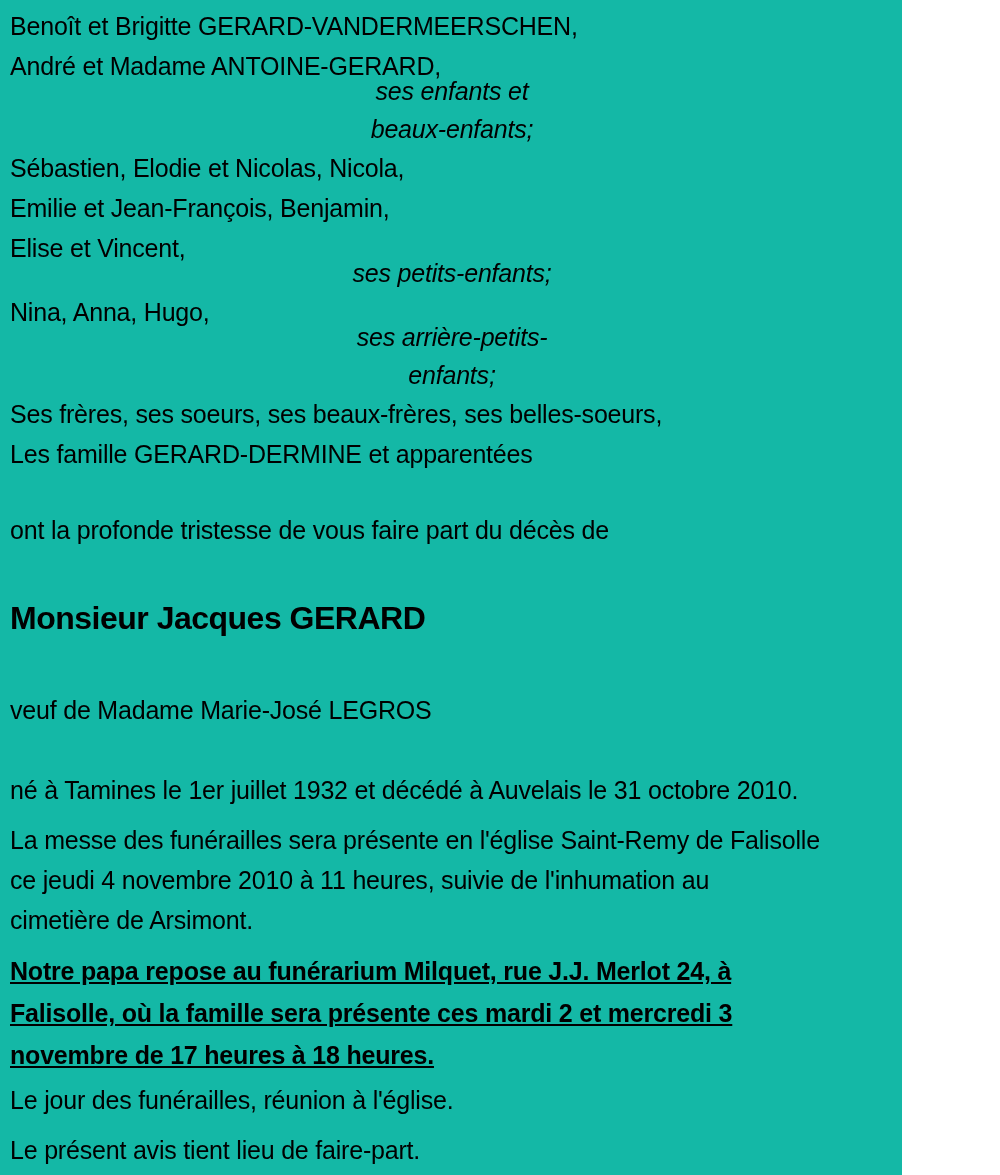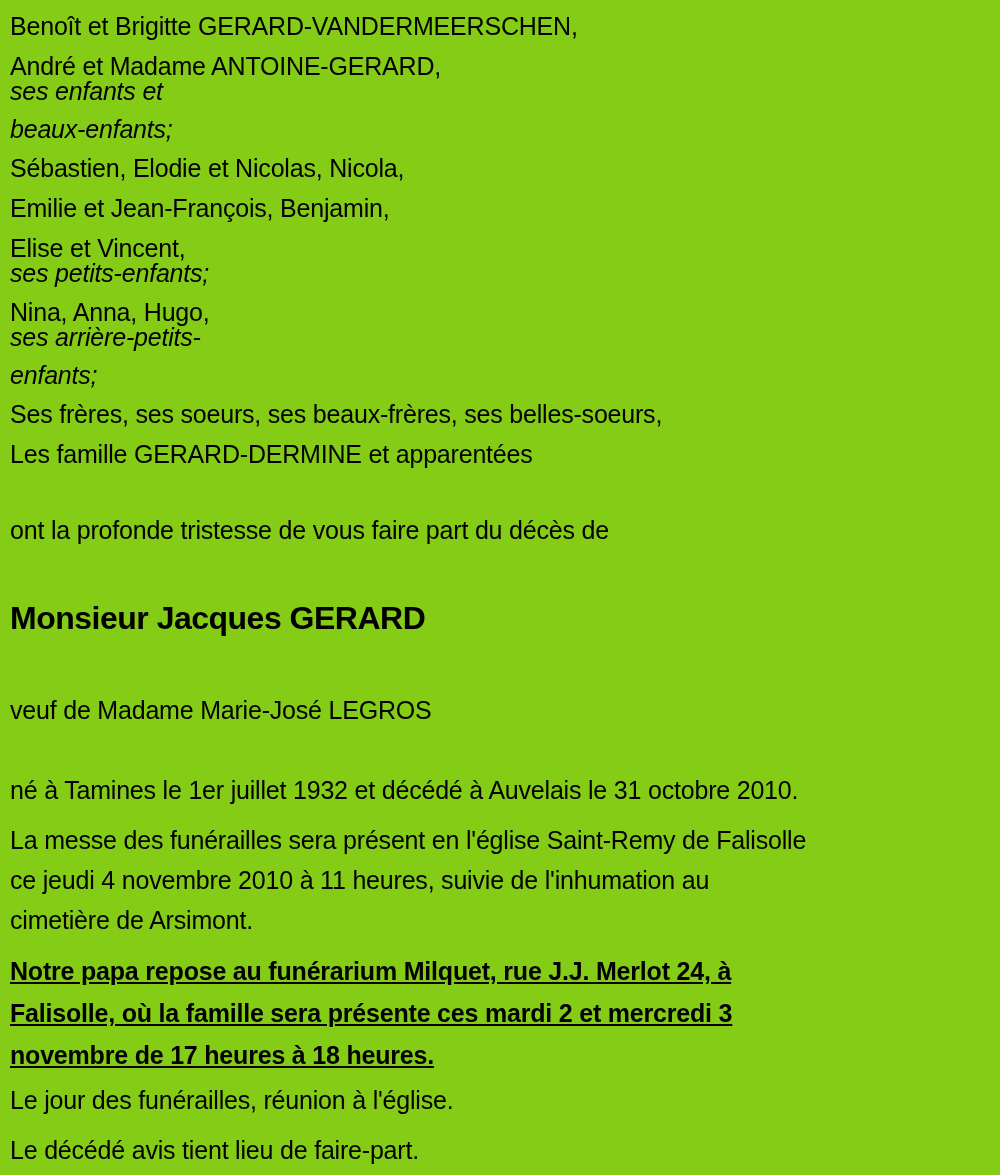--- a/index.html
+++ b/index.html
@@ -1,35 +1,35 @@
 <!DOCTYPE html>
 <html><head>
 <meta charset="utf-8">
 <style>
   html, body { margin: 0; padding: 0; background: #ffffff; }
   .page {
     position: relative;
-    width: 1000px;
+    width: 902px;
     height: 1175px;
     box-sizing: border-box;
     padding: 6px 8px 0 10px;
-    background: #84cc16;
+    background: #14b8a6;
     color: #000000;
     font-family: "Liberation Sans", sans-serif;
     overflow: hidden;
   }
   .line {
     font-size: 25px;
     line-height: 40px;
     white-space: nowrap;
     letter-spacing: -0.2px;
   }
   .relation {
     font-style: italic;
-    text-align: left;
+    text-align: center;
     margin-top: -14px;
   }
   .relation .rline {
     font-size: 25px;
     line-height: 38px;
     white-space: nowrap;
     letter-spacing: -0.2px;
   }
   .group { margin: 0; }
   .announcement { margin-top: 36px; }
@@ -87,28 +87,28 @@
 
   <div class="line announcement">ont la profonde tristesse de vous faire part du décès de</div>
 
   <h1 class="deceased-name">Monsieur Jacques GERARD</h1>
 
   <div class="line widower">veuf de Madame Marie-José LEGROS</div>
 
   <div class="line birthdeath">né à Tamines le 1er juillet 1932 et décédé à Auvelais le 31 octobre 2010.</div>
 
   <div class="group ceremony">
-    <div class="line">La messe des funérailles sera présent en l'église Saint-Remy de Falisolle</div>
+    <div class="line">La messe des funérailles sera présente en l'église Saint-Remy de Falisolle</div>
     <div class="line">ce jeudi 4 novembre 2010 à 11 heures, suivie de l'inhumation au</div>
     <div class="line">cimetière de Arsimont.</div>
   </div>
 
   <div class="group funerarium">
     <div class="line">Notre papa repose au funérarium Milquet, rue J.J. Merlot 24, à</div>
     <div class="line">Falisolle, où la famille sera présente ces mardi 2 et mercredi 3</div>
     <div class="line">novembre de 17 heures à 18 heures.</div>
   </div>
 
   <div class="line reunion">Le jour des funérailles, réunion à l'église.</div>
 
-  <div class="line notice">Le décédé avis tient lieu de faire-part.</div>
+  <div class="line notice">Le présent avis tient lieu de faire-part.</div>
 
 </div>
 
 </body></html>

